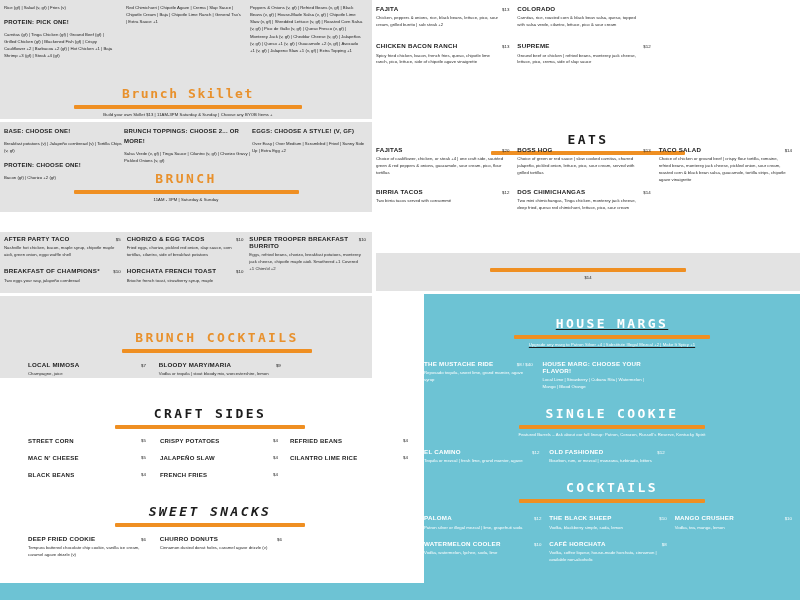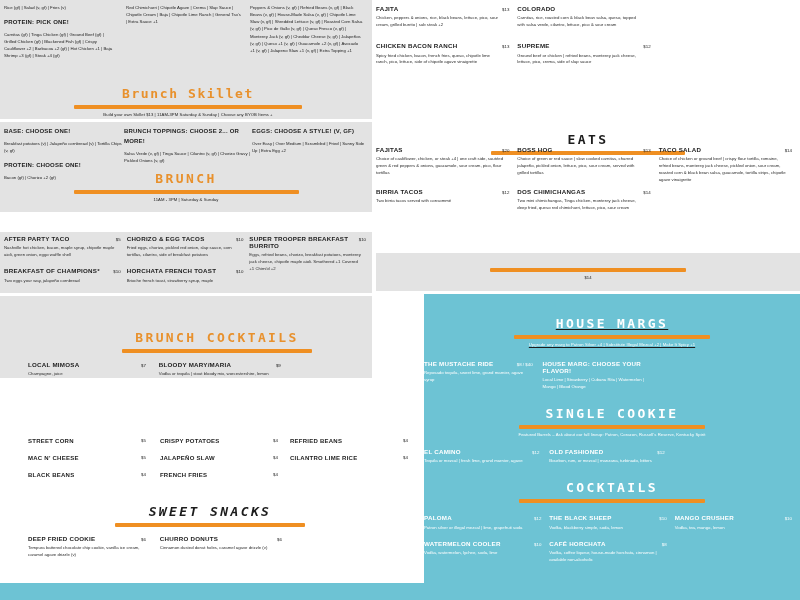--- a/index.html
+++ b/index.html
@@ -365,20 +365,24 @@
         <div class="item-head" style="width:122px;">
           <span class="item-name">BLOODY MARY/MARIA</span>
           <span class="item-price">$9</span>
         </div>
         <div class="item-desc">Vodka or tequila | stout bloody mix, worcestershire, lemon</div>
       </div>
     </div>
     <div class="bccol"></div>
   </div>
 
+  <div class="cs-hdr">
+    <div class="sec-title dark">CRAFT SIDES</div>
+    <div class="rule cs-rule"></div>
+  </div>
   <div class="cs-grid">
     <div class="cscol first">
       <div class="side-row">
         <span class="side-name">STREET CORN</span>
         <span class="side-price">$5</span>
       </div>
       <div class="side-row">
         <span class="side-name">MAC N' CHEESE</span>
         <span class="side-price">$5</span>
       </div>

